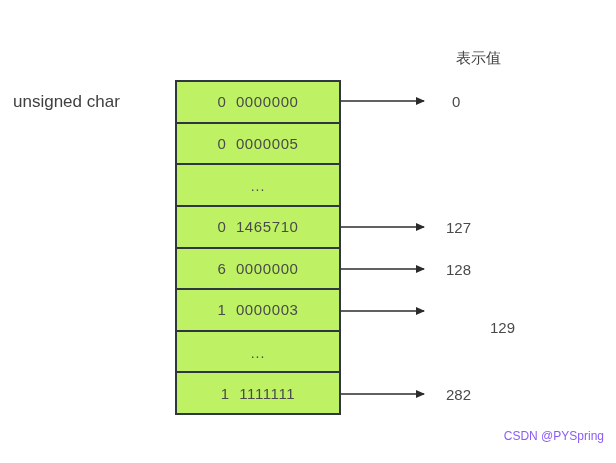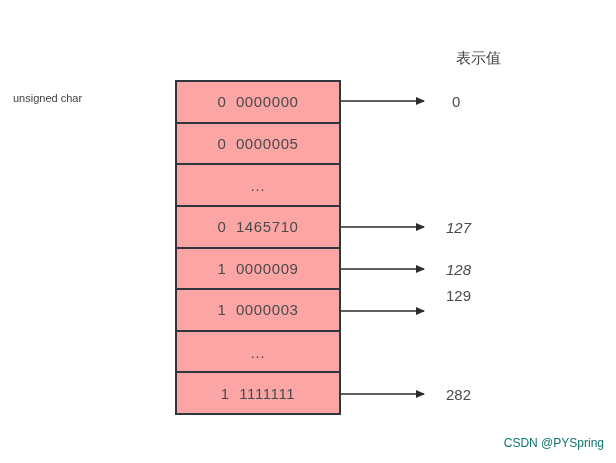--- a/index.html
+++ b/index.html
@@ -35,21 +35,21 @@
   #header-value {
     left: 456px;
     top: 50px;
   }
 
   
   #type-label {
     position: absolute;
     left: 13px;
     top: 93px;
-    font-size: 11px;
+    font-size: 17px;
     color: #3f3f3f;
     white-space: nowrap;
     line-height: 1;
   }
 
   
   #memory-table {
     position: absolute;
     left: 175px;
     top: 80px;
@@ -60,21 +60,21 @@
     display: flex;
     flex-direction: column;
   }
   .memory-row {
     flex: 1 1 0;
     border-bottom: 2px solid #2f3640;
     box-sizing: border-box;
     display: flex;
     align-items: center;
     justify-content: center;
-    background: #fca5a5;
+    background: #bef264;
   }
   .memory-row:last-child {
     border-bottom: none;
   }
   .memory-row .bits {
     font-size: 15px;
     color: #4a4a4a;
     letter-spacing: 0.6px;
     white-space: pre;
     line-height: 1;
@@ -106,23 +106,23 @@
     line-height: 1;
   }
   .value-label.single {
     left: 452px;
   }
 
   
   #watermark {
     position: absolute;
     right: 12px;
-    bottom: 14px;
+    bottom: 21px;
     font-size: 12px;
-    color: #0f766e;
+    color: #8b5cf6;
     white-space: nowrap;
     line-height: 1;
   }
 </style>
 </head>
 <body>
 
 <div id="diagram-root">
 
 
@@ -137,21 +137,21 @@
     <div class="memory-row">
       <span class="bits">0  0000005</span>
     </div>
     <div class="memory-row ellipsis">
       <span class="bits">...</span>
     </div>
     <div class="memory-row">
       <span class="bits">0  1465710</span>
     </div>
     <div class="memory-row">
-      <span class="bits">1  0000009</span>
+      <span class="bits">6  0000000</span>
     </div>
     <div class="memory-row">
       <span class="bits">1  0000003</span>
     </div>
     <div class="memory-row ellipsis">
       <span class="bits">...</span>
     </div>
     <div class="memory-row">
       <span class="bits">1  1111111</span>
     </div>
@@ -164,20 +164,20 @@
       </marker>
     </defs>
     <line x1="341" y1="101" x2="424" y2="101" stroke="#2b2b2b" stroke-width="1.6" marker-end="url(#arrowhead)"></line>
     <line x1="341" y1="227" x2="424" y2="227" stroke="#2b2b2b" stroke-width="1.6" marker-end="url(#arrowhead)"></line>
     <line x1="341" y1="269" x2="424" y2="269" stroke="#2b2b2b" stroke-width="1.6" marker-end="url(#arrowhead)"></line>
     <line x1="341" y1="311" x2="424" y2="311" stroke="#2b2b2b" stroke-width="1.6" marker-end="url(#arrowhead)"></line>
     <line x1="341" y1="394" x2="424" y2="394" stroke="#2b2b2b" stroke-width="1.6" marker-end="url(#arrowhead)"></line>
   </svg>
 
   <div class="value-label single" style="top:94px;">0</div>
-  <div class="value-label" style="top:220px;font-style:italic;">127</div>
-  <div class="value-label" style="top:262px;font-style:italic;">128</div>
-  <div class="value-label" style="top:288px;">129</div>
+  <div class="value-label" style="top:220px;">127</div>
+  <div class="value-label" style="top:262px;">128</div>
+  <div class="value-label" style="top:320px;margin-left:44px;">129</div>
   <div class="value-label" style="top:387px;">282</div>
 
   <div id="watermark">CSDN @PYSpring</div>
 
 </div>
 
 </body></html>

